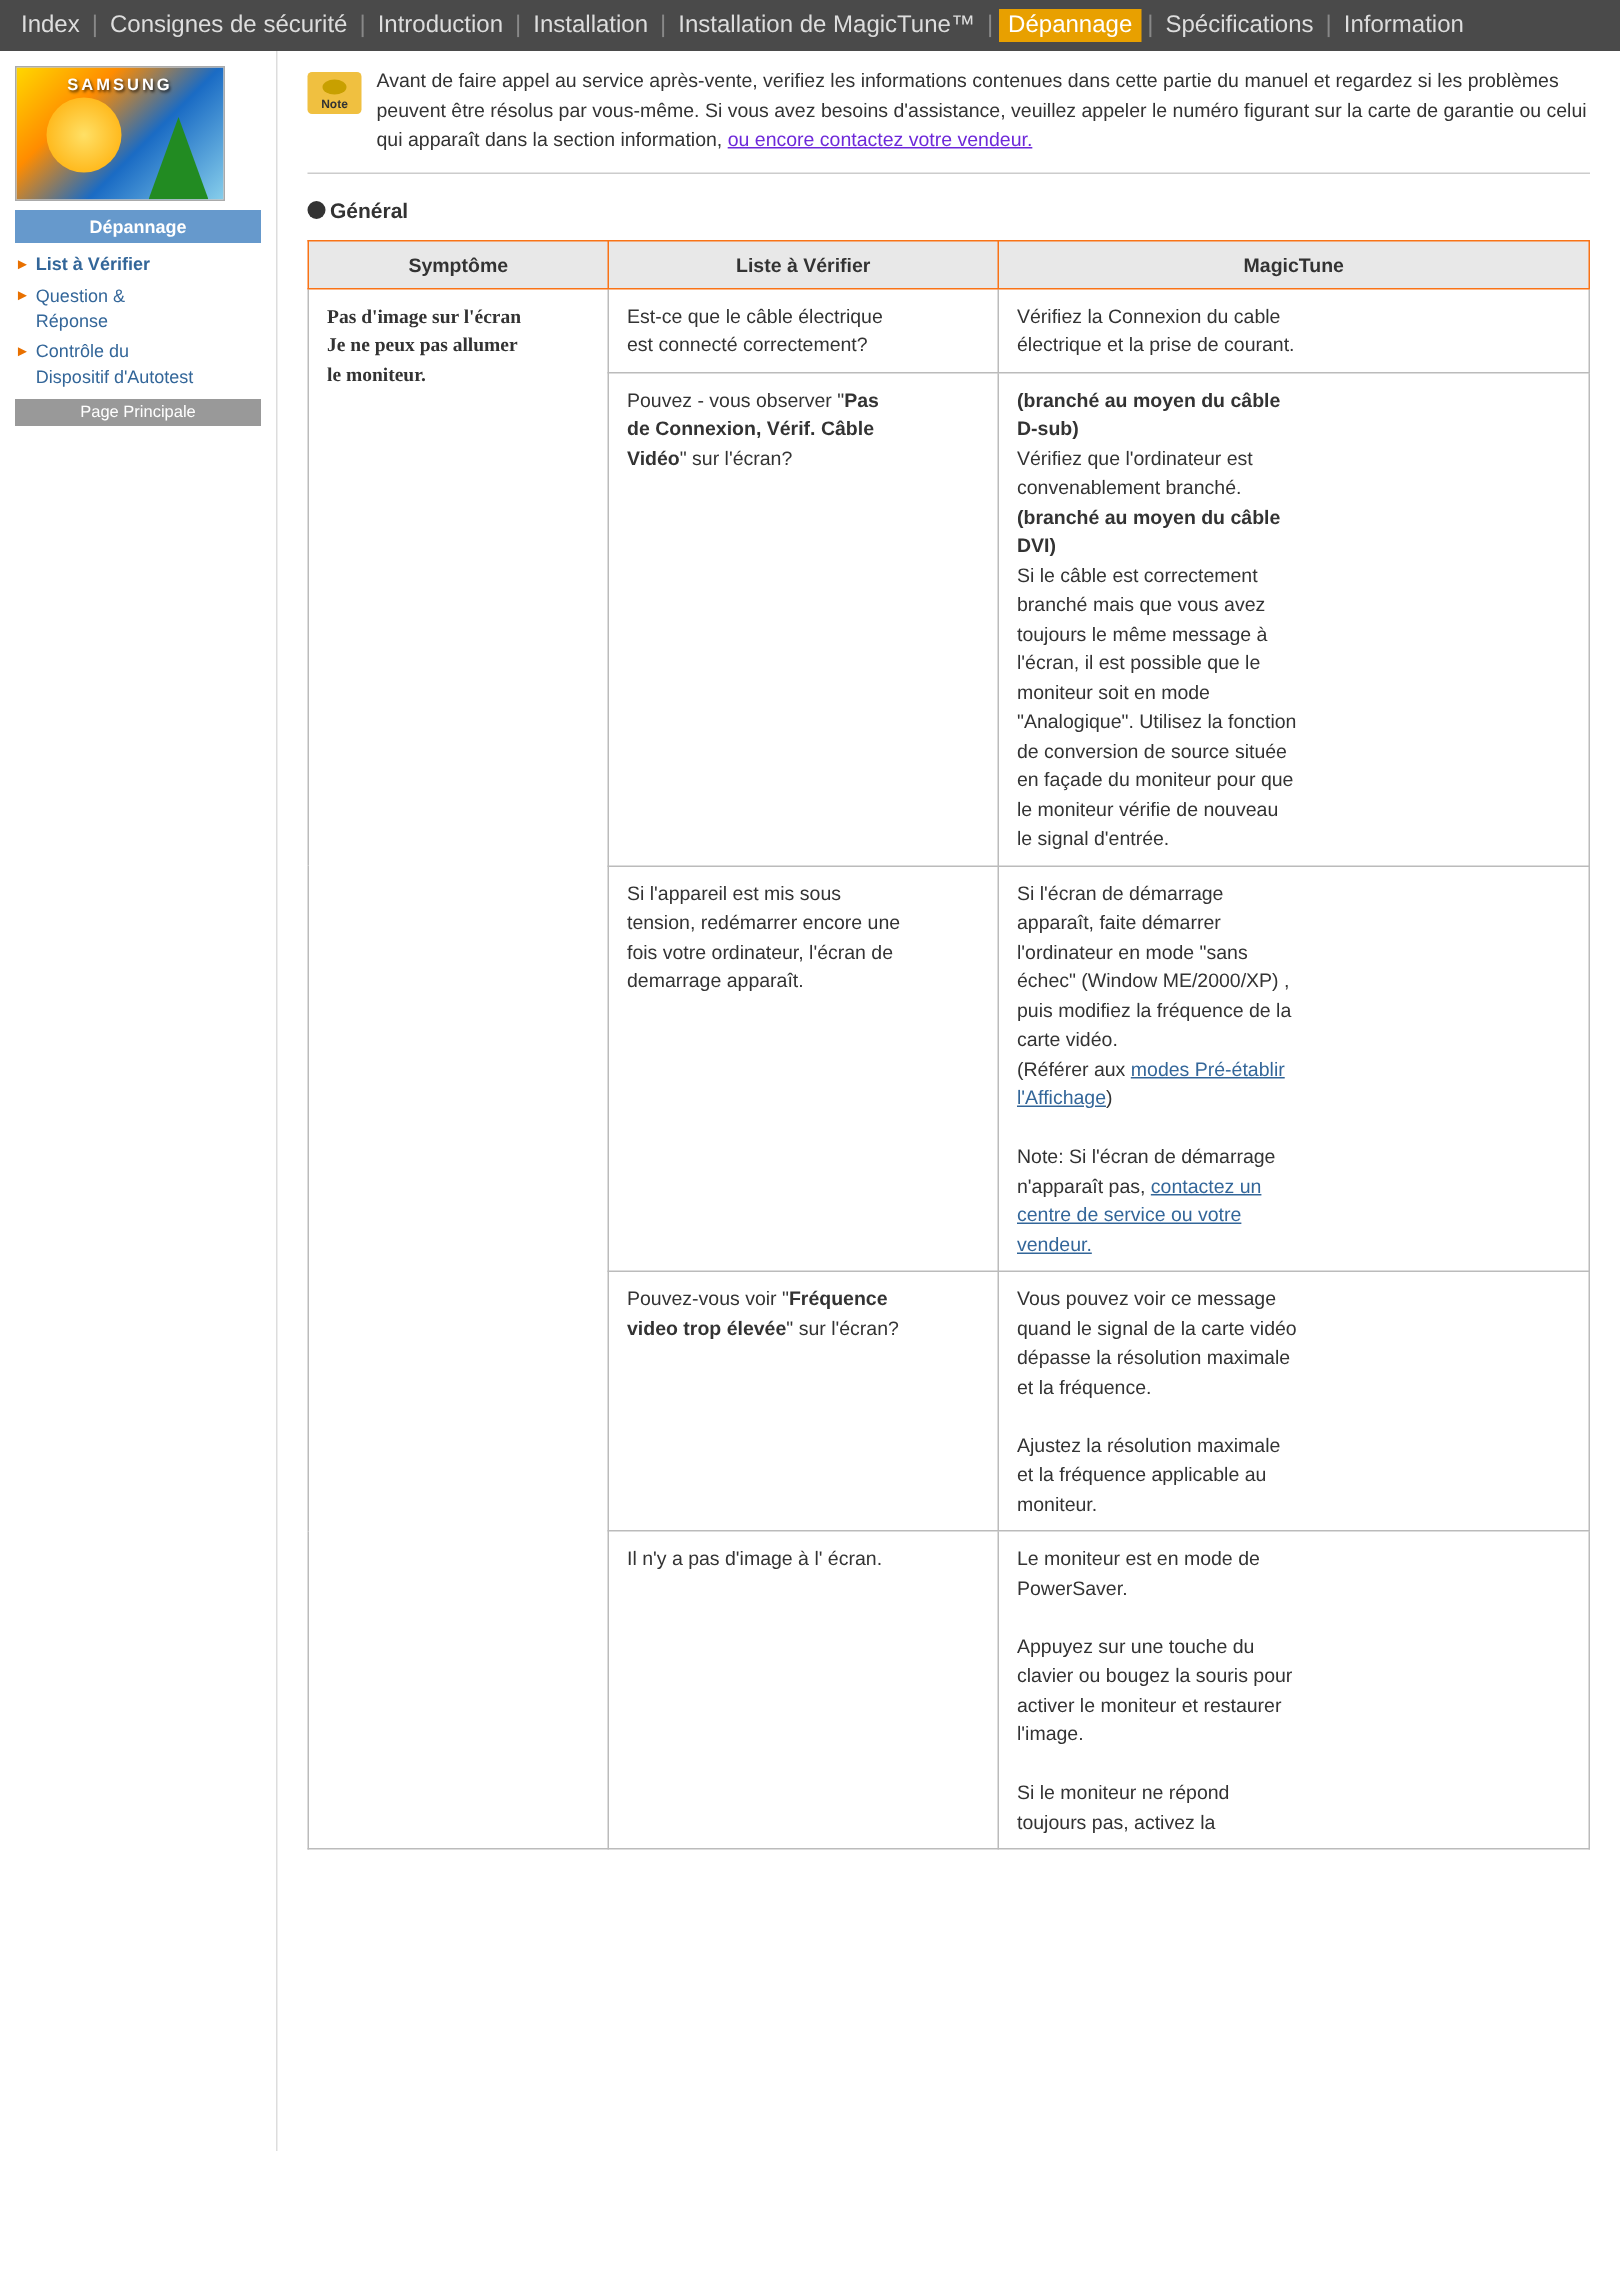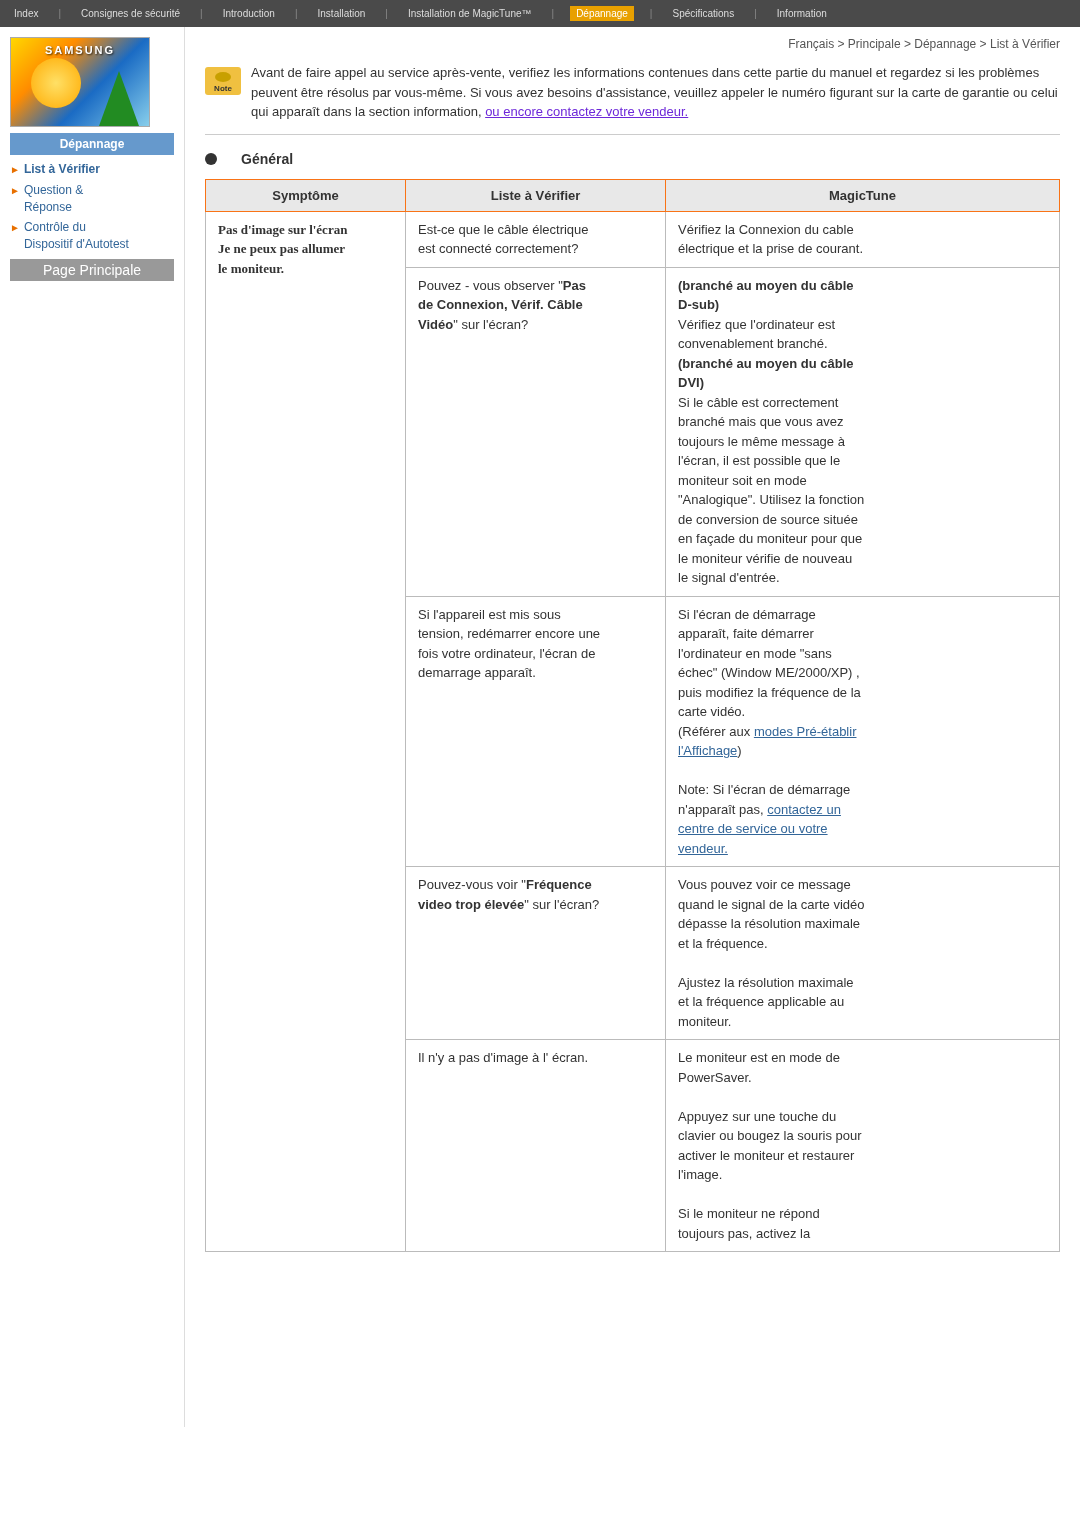--- a/index.html
+++ b/index.html
@@ -4,22 +4,22 @@
   <style>
     * { margin: 0; padding: 0; box-sizing: border-box; }
     body { font-family: Arial, sans-serif; font-size: 13px; color: #333; background: #fff; width: 1080px; }
 
     
     #top-nav {
       background: #4a4a4a;
       padding: 6px 10px;
       display: flex;
       align-items: center;
-      gap: 16px;
-      font-size: 10px;
+      gap: 4px;
+      font-size: 16px;
       color: #ccc;
     }
     .nav-item {
       color: #ddd;
       cursor: pointer;
       padding: 2px 4px;
       white-space: nowrap;
     }
     .nav-item.active {
       background: #e8a000;
@@ -108,21 +108,21 @@
       font-size: 10px;
       margin-top: 2px;
       flex-shrink: 0;
     }
     .sidebar-link.active {
       font-weight: bold;
     }
     .sidebar-btn {
       background: #999;
       color: #fff;
-      font-size: 14px;
+      font-size: 11px;
       padding: 3px 8px;
       border: none;
       cursor: pointer;
       margin-top: 6px;
       display: block;
       width: 100%;
     }
 
     
     #main-content {
@@ -178,21 +178,21 @@
       position: absolute;
       top: 5px;
     }
     .note-text { font-size: 13px; line-height: 1.5; }
     .note-link { color: #6d28d9; text-decoration: underline; cursor: pointer; }
 
     
     .section-header {
       display: flex;
       align-items: center;
-      gap: 24px;
+      gap: 3px;
       margin-bottom: 12px;
     }
     .bullet-circle {
       width: 12px;
       height: 12px;
       background: #333;
       border-radius: 50%;
       flex-shrink: 0;
     }
     .section-title {
@@ -278,21 +278,20 @@
     <div class="sidebar-link">
       <span class="arrow">►</span>
       <span>Contrôle du<br>Dispositif d'Autotest</span>
     </div>
 
     <button class="sidebar-btn">Page Principale</button>
   </div>
 
   <div id="main-content">
 
-    <div id="breadcrumb">Français &gt; Principale &gt; Dépannage &gt; List à Vérifier</div>
 
     <div id="note-box">
       <div class="note-icon">
         <div class="note-icon-inner">
           <span style="font-size:8px;font-weight:bold;margin-top:14px;">Note</span>
         </div>
       </div>
       <div class="note-text">
         <span>Avant de faire appel au service après-vente, verifiez les informations contenues dans cette partie du manuel et regardez si les problèmes peuvent être résolus par vous-même. Si vous avez besoins d'assistance, veuillez appeler le numéro figurant sur la carte de garantie ou celui qui apparaît dans la section information, </span><span class="note-link">ou encore contactez votre vendeur.</span>
       </div>

